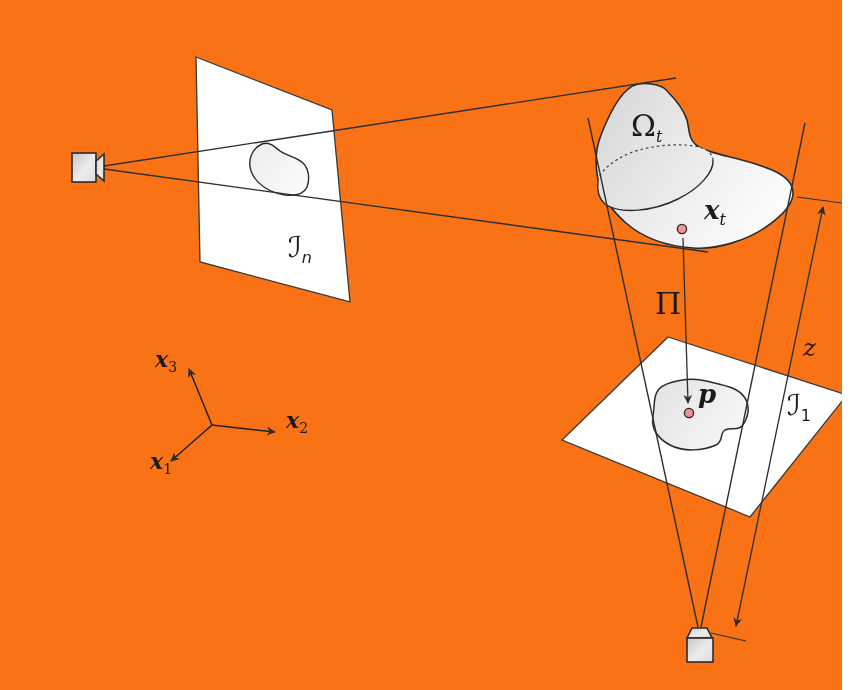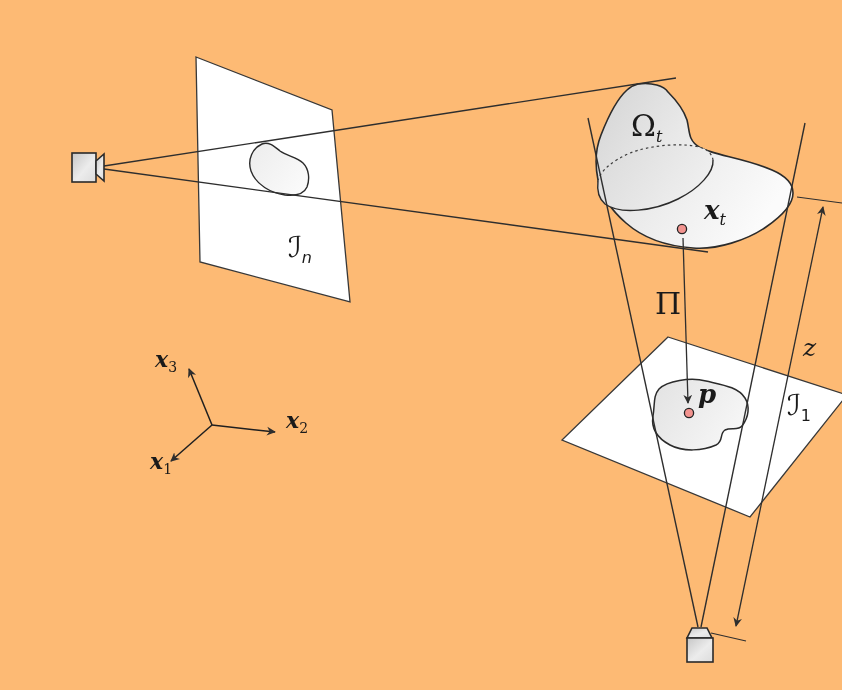--- a/index.html
+++ b/index.html
@@ -1,16 +1,16 @@
 <!DOCTYPE html>
 <html><head>
 <meta charset="utf-8">
 <style>
   html,body{margin:0;padding:0;background:#ffffff;}
-  .stage{position:relative;width:842px;height:690px;background:#fdba74;overflow:hidden;
+  .stage{position:relative;width:842px;height:690px;background:#f97316;overflow:hidden;
          font-family:"DejaVu Serif", serif;}
   svg{display:block;}
   text{fill:#1a1a1a;}
   .cap{font-family:"DejaVu Serif",serif;font-size:30px;}
   .script{font-family:"DejaVu Sans","DejaVu Serif",serif;font-size:29px;}
   .lower{font-family:"DejaVu Serif",serif;font-style:italic;font-weight:bold;font-size:26px;}
   .lz{font-family:"DejaVu Serif",serif;font-style:italic;font-weight:normal;font-size:25px;}
   .sub{font-size:16px;font-weight:normal;}
   .sub-it{font-style:italic;}
   .sub-up{font-style:normal;}

